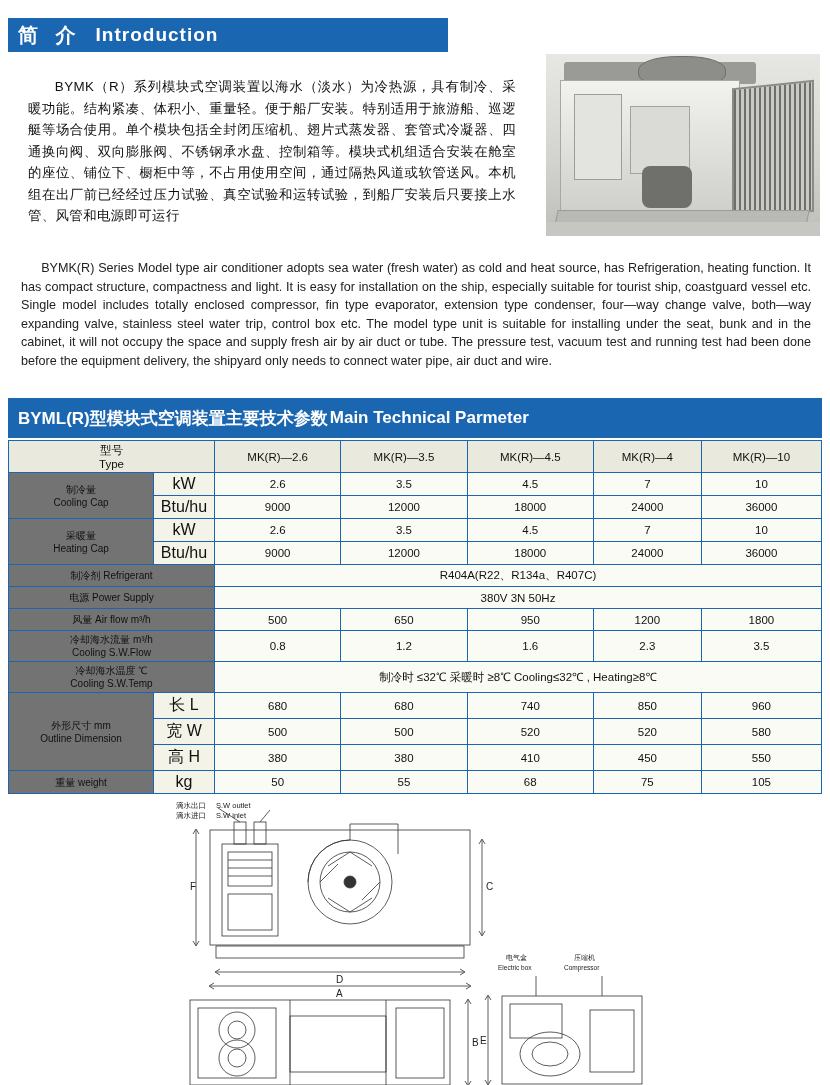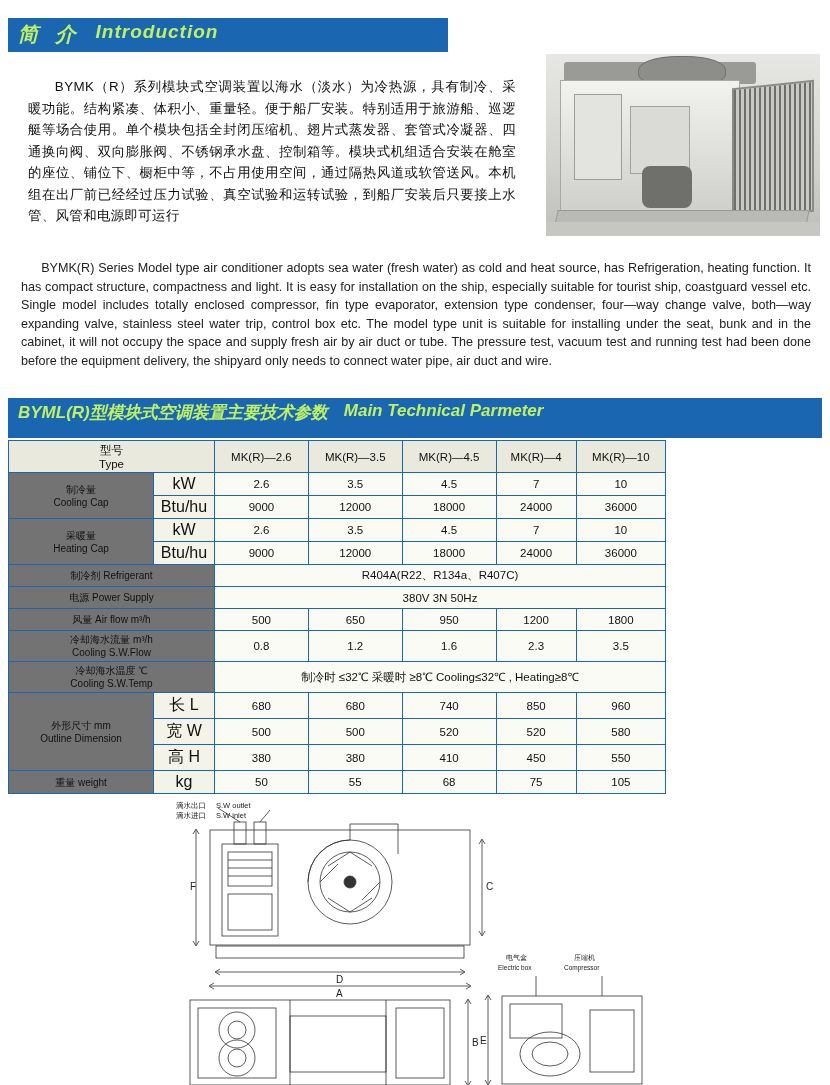--- a/index.html
+++ b/index.html
@@ -9,38 +9,37 @@
     font-family:"Liberation Sans", sans-serif;
     color:#111;
     position:relative;
     overflow:hidden;
   }
   .page{position:relative;width:830px;height:1085px;}
 
   
   .bar{
     background:#1b66b0;
-    color:#bef264;
+    color:#ffffff;
     display:flex;
-    align-items:flex-start;
+    align-items:center;
     padding:3px 10px;
     box-sizing:border-box;
-    font-style:italic;
   }
   .bar-intro{
     position:absolute;left:8px;top:18px;width:440px;height:34px;
     font-size:20px;font-weight:bold;letter-spacing:1px;
   }
   .bar-intro .cn{font-size:20px;margin-right:14px;letter-spacing:6px;}
   .bar-intro .en{font-size:19px;font-weight:bold;}
   .bar-tech{
     position:absolute;left:8px;top:398px;width:814px;height:40px;
     font-size:17px;font-weight:bold;
   }
-  .bar-tech .en{margin-left:16px;}
+  .bar-tech .en{margin-left:2px;}
 
   
   .intro-cn{
     position:absolute;left:12px;top:60px;width:520px;
     font-size:13.4px;line-height:21.5px;
     text-align:justify;
     letter-spacing:0.4px;
   }
   .intro-cn p{margin:16px;text-indent:2em;}
 
@@ -76,21 +75,21 @@
   
   .intro-en{
     position:absolute;left:12px;top:250px;width:808px;
     font-size:12.6px;line-height:18.5px;
     text-align:justify;color:#222;
   }
   .intro-en p{margin:9px;text-indent:1.6em;}
 
   
   table.spec{
-    position:absolute;left:8px;top:440px;width:658px;
+    position:absolute;left:8px;top:440px;width:814px;
     border-collapse:collapse;
     font-size:11.5px;
     background:#fbfbf5;
   }
   table.spec td,table.spec th{
     border:1px solid #1b66b0;
     text-align:center;
     vertical-align:middle;
     padding:2px 2px;
     color:#111;

